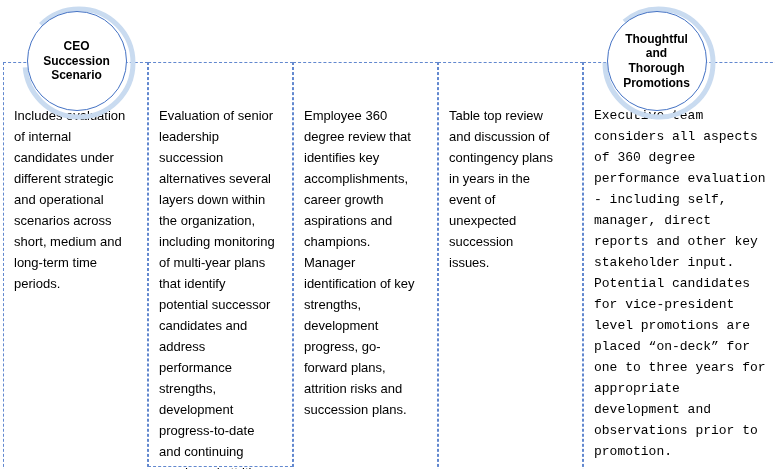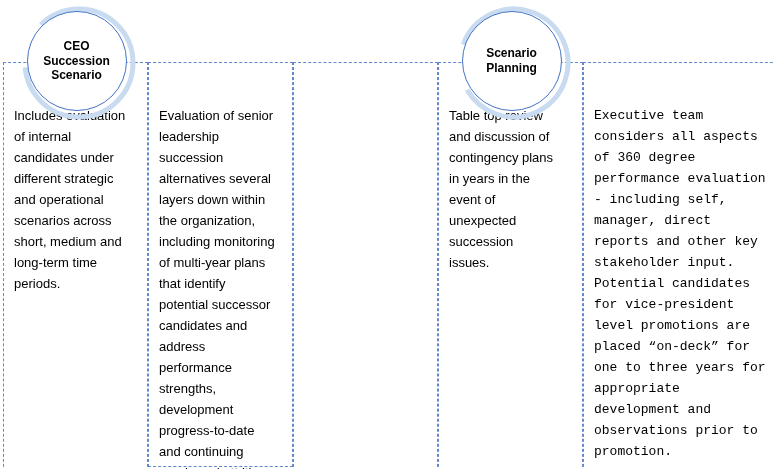--- a/index.html
+++ b/index.html
@@ -67,31 +67,32 @@
       </div>
     </div>
     <div class="pillar-desc">Includes evaluation of internal candidates under different strategic and operational scenarios across short, medium and long-term time periods.</div>
   </div>
 
   <div class="column col-2">
     <div class="pillar-desc">Evaluation of senior leadership succession alternatives several layers down within the organization, including monitoring of multi-year plans that identify potential successor candidates and address performance strengths, development progress-to-date and continuing needs and attrition risk.</div>
   </div>
 
   <div class="column col-3">
+    <div class="pillar-desc">Employee 360 degree review that identifies key accomplishments, career growth aspirations and champions. Manager identification of key strengths, development progress, go-forward plans, attrition risks and succession plans.</div>
   </div>
 
   <div class="column col-4">
+    <div class="pillar-desc">Table top review and discussion of contingency plans in years in the event of unexpected succession issues.</div>
+  </div>
+
+  <div class="column col-5">
     <div class="circle-area">
       <svg class="arc" viewBox="0 0 116 116">
           <circle cx="58" cy="58" r="54"></circle>
         </svg>
       <div class="circle">
-        <div class="pillar-title">Scenario Planning</div>
+        <div class="pillar-title">Thoughtful and Thorough Promotions</div>
       </div>
     </div>
-    <div class="pillar-desc">Table top review and discussion of contingency plans in years in the event of unexpected succession issues.</div>
-  </div>
-
-  <div class="column col-5">
     <div class="pillar-desc">Executive team considers all aspects of 360 degree performance evaluation - including self, manager, direct reports and other key stakeholder input. Potential candidates for vice-president level promotions are placed “on-deck” for one to three years for appropriate development and observations prior to promotion.</div>
   </div>
 
 </div>
 
 </body></html>

